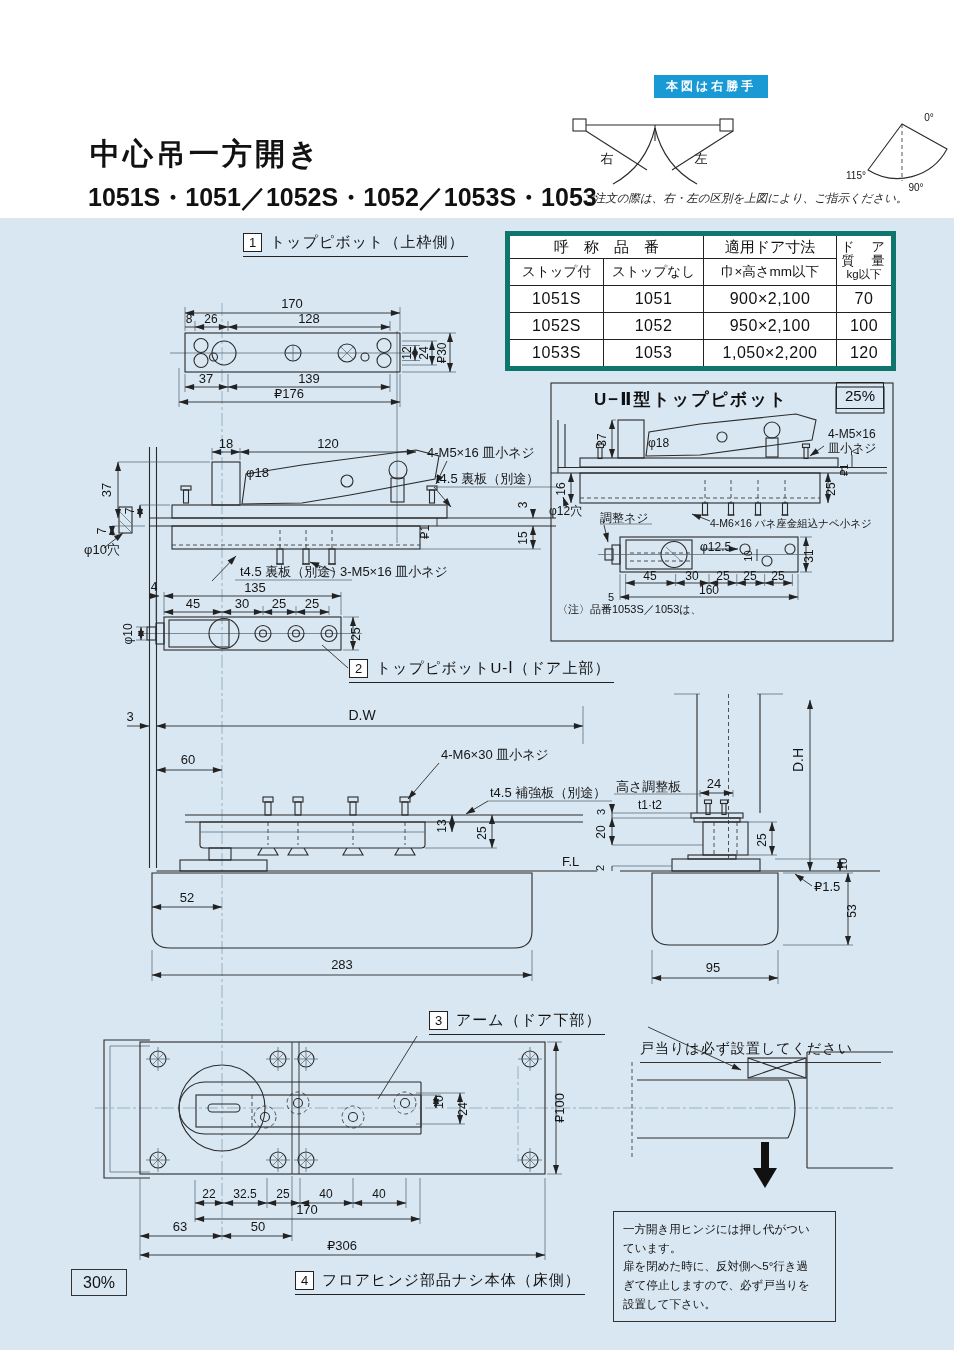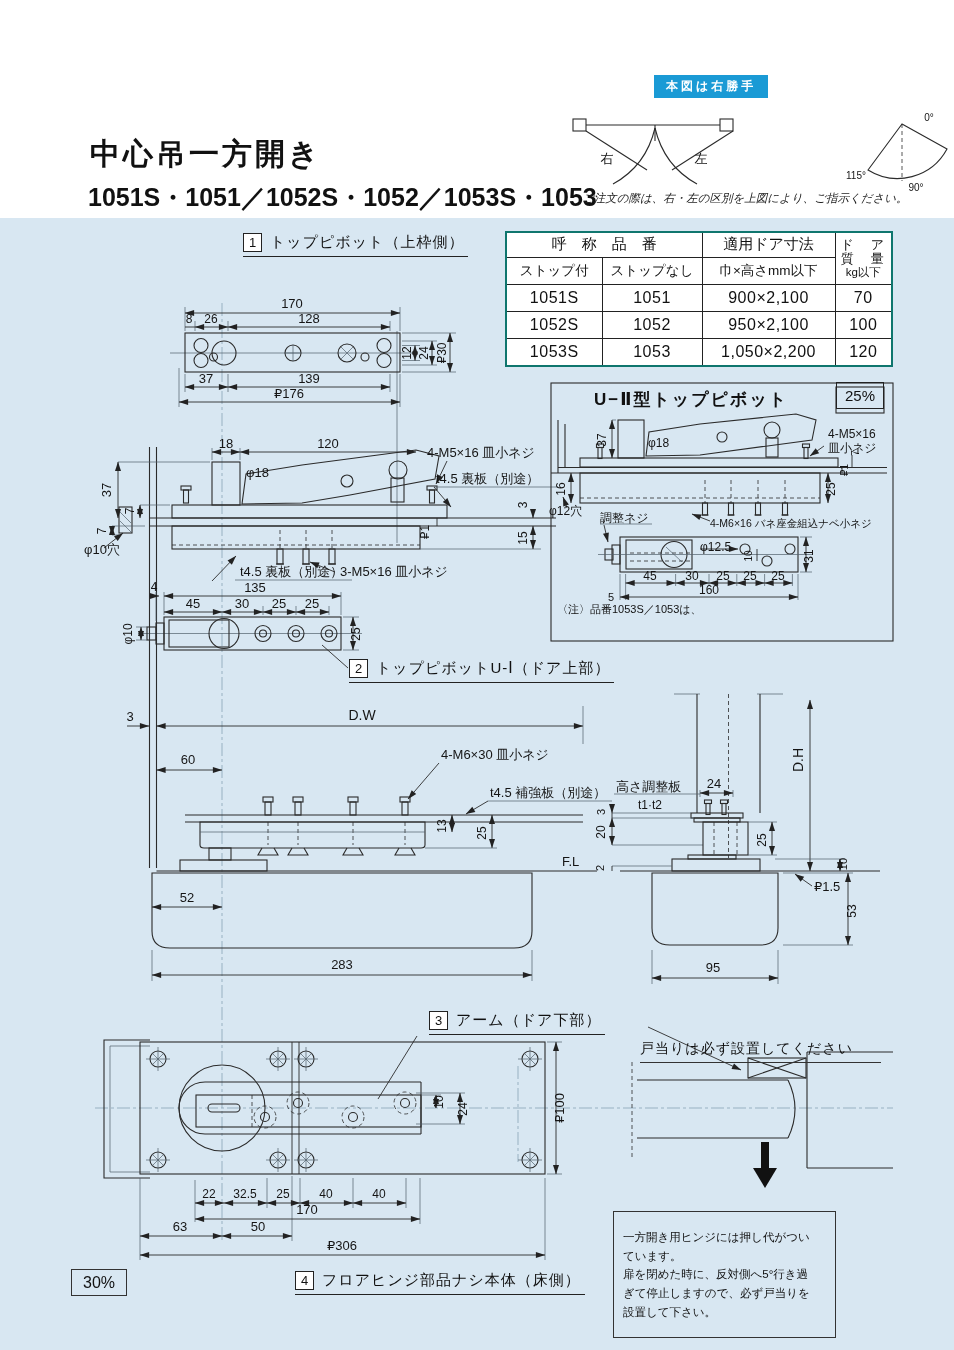--- a/index.html
+++ b/index.html
@@ -32,24 +32,24 @@
   .badge{background:#1a9ad5;color:#fff;font-size:12px;font-weight:bold;letter-spacing:3px;padding:3px 12px;}
   .ordernote{font-size:11.5px;color:#222;}
   .sec{display:flex;align-items:center;gap:8px;font-size:15px;letter-spacing:1px;
        border-bottom:1.2px solid #222;padding:0 4px 4px 0;width:max-content;}
   .secno{border:1.1px solid #222;background:#fff;min-width:17px;height:17px;display:flex;
          align-items:center;justify-content:center;font-size:13px;letter-spacing:0;}
   .u2title{font-size:17px;font-weight:bold;letter-spacing:2px;}
   .pctbox{border:1.2px solid #222;font-size:15px;display:flex;align-items:center;justify-content:center;}
   .u2note{font-size:11px;line-height:1.45;}
   .u2note .ind{padding-left:33px;}
-  .cbox{border:1.3px solid #333;padding:16px 9px;font-size:11.5px;line-height:1.62;width:203px;}
+  .cbox{border:1.3px solid #333;padding:8px 9px;font-size:11.5px;line-height:1.62;width:203px;}
   .dstop{font-size:14px;letter-spacing:1px;border-bottom:1px solid #333;padding:0 28px 4px 0;width:max-content;margin-top:36px;}
   .scalebox{border:1.4px solid #333;font-size:16px;display:flex;align-items:center;justify-content:center;}
-  table.spec{border-collapse:collapse;background:#fff;table-layout:fixed;width:386px;border:2px solid #0f766e;}
+  table.spec{border-collapse:collapse;background:#fff;table-layout:fixed;width:386px;border:5px solid #0f766e;}
   table.spec th,table.spec td{border:1px solid #222;text-align:center;font-weight:normal;padding:0;}
   table.spec th{font-size:15px;}
   table.spec .r2 th{font-size:13.5px;}
   table.spec td{font-size:16px;letter-spacing:.5px;height:26px;}
   .mass div{line-height:1.1;font-size:13px;letter-spacing:2px;}
   .mass .kg{font-size:11.5px;letter-spacing:0;}
 </style>
 </head>
 <body>
 

